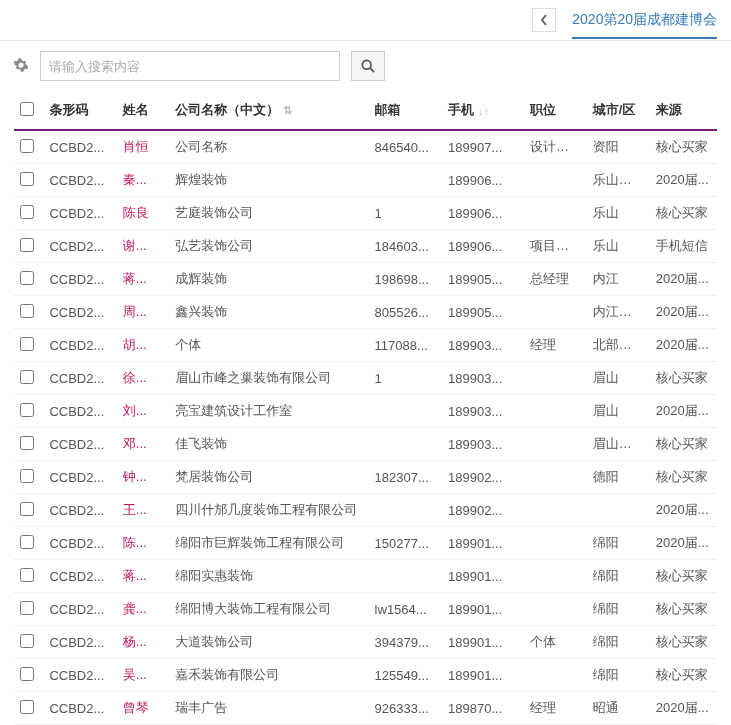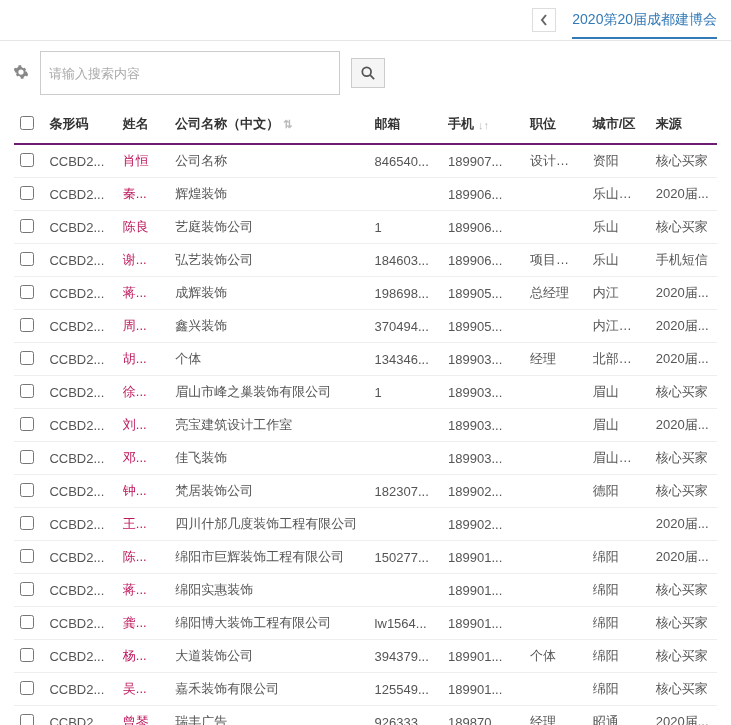--- a/index.html
+++ b/index.html
@@ -42,21 +42,21 @@
       padding: 10px 14px;
       gap: 12px;
     }
     .gear-icon {
       color: #888;
       cursor: pointer;
       font-size: 14px;
     }
     .search-input {
       flex: 0 0 300px;
-      height: 44px;
+      height: 30px;
       padding: 4px 8px;
       border: 1px solid #ccc;
       font-size: 13px;
       outline: none;
     }
     .search-input::placeholder { color: #aaa; }
     .search-btn {
       width: 34px;
       height: 30px;
       border: 1px solid #ccc;
@@ -226,32 +226,32 @@
           <td>189905...</td>
           <td>总经理</td>
           <td>内江</td>
           <td>2020届...</td>
         </tr>
         <tr>
           <td><input type="checkbox" style=""></td>
           <td>CCBD2...</td>
           <td class="link-cell">周...</td>
           <td>鑫兴装饰</td>
-          <td>370494...</td>
+          <td>805526...</td>
           <td>189905...</td>
           <td></td>
           <td>内江威远</td>
           <td>2020届...</td>
         </tr>
         <tr>
           <td><input type="checkbox" style=""></td>
           <td>CCBD2...</td>
           <td class="link-cell">胡...</td>
           <td>个体</td>
-          <td>134346...</td>
+          <td>117088...</td>
           <td>189903...</td>
           <td>经理</td>
           <td>北部新区</td>
           <td>2020届...</td>
         </tr>
         <tr>
           <td><input type="checkbox" style=""></td>
           <td>CCBD2...</td>
           <td class="link-cell">徐...</td>
           <td>眉山市峰之巢装饰有限公司</td>

